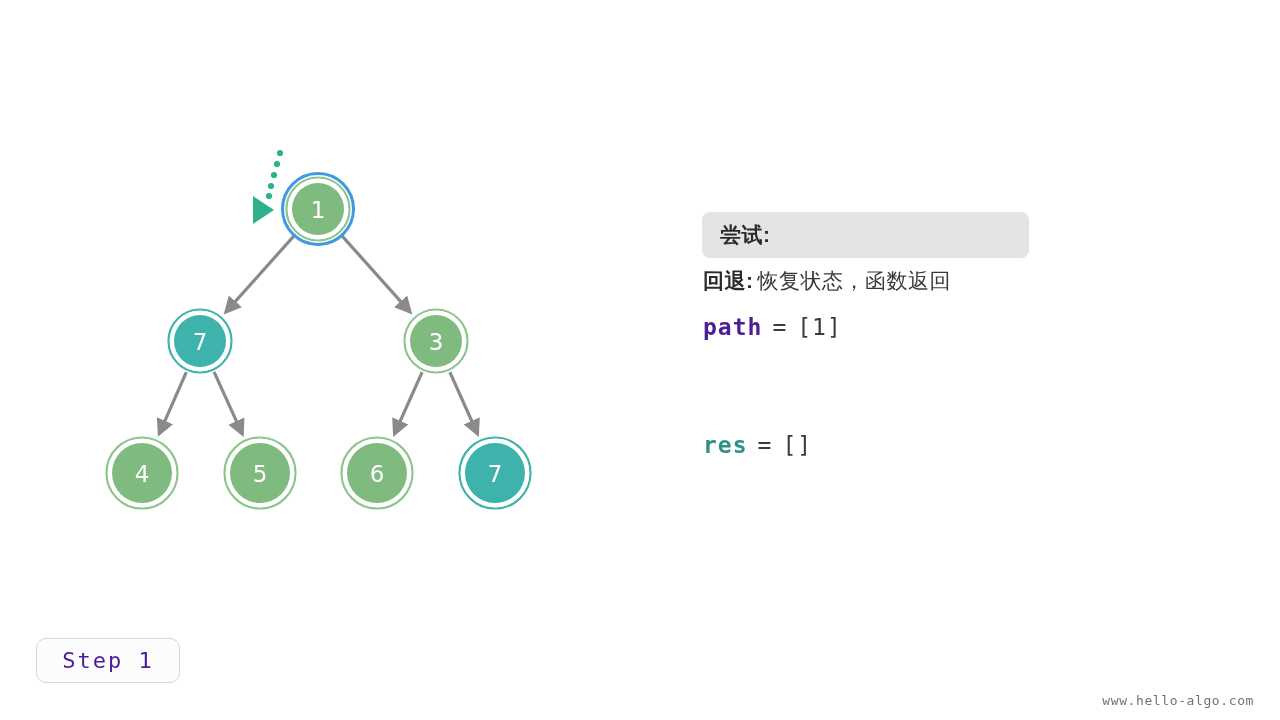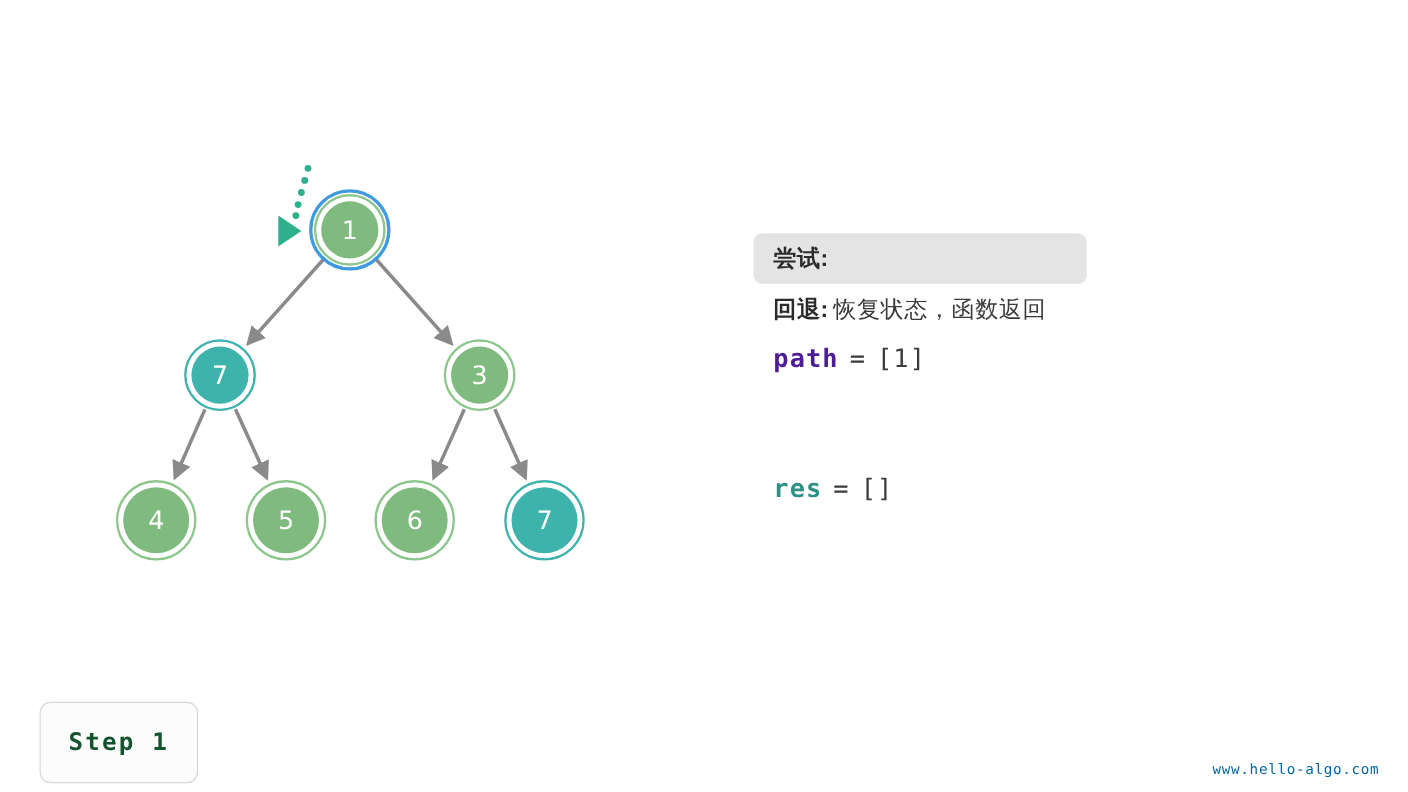--- a/index.html
+++ b/index.html
@@ -47,21 +47,22 @@
   }
   .info-row.cn {
     font-family: "Liberation Sans", "DejaVu Sans", sans-serif;
     font-size: 21px;
     color: #3a3a3a;
     letter-spacing: 0.5px;
   }
   .info-row.highlight {
     background: #e4e4e4;
     border-radius: 8px;
-    width: 303px;
+    width: 327px;
+    margin-left: 17px;
   }
   .kw {
     font-weight: bold;
     color: #2b2b2b;
     margin-right: 4px;
   }
   .info-row.code {
     font-family: "DejaVu Sans Mono", "Liberation Mono", monospace;
     font-size: 23px;
     color: #3b3b3b;
@@ -83,43 +84,43 @@
   .spacer-row {
     height: 72px;
   }
 
   
   #step-badge {
     position: absolute;
     left: 36px;
     top: 638px;
     width: 144px;
-    height: 74px;
+    height: 45px;
     border: 1px solid #d6d6d6;
     border-radius: 10px;
     background: #fcfcfc;
     display: flex;
     align-items: center;
     justify-content: center;
     font-family: "DejaVu Sans Mono", "Liberation Mono", monospace;
     font-size: 22px;
-    font-weight: bold;
-    color: #14532d;
+    font-weight: normal;
+    color: #4c1d95;
     letter-spacing: 2px;
     box-sizing: border-box;
   }
 
   
   #watermark {
     position: absolute;
     right: 26px;
     bottom: 12px;
     font-family: "DejaVu Sans Mono", "Liberation Mono", monospace;
     font-size: 13px;
-    color: #0369a1;
+    color: #737373;
     letter-spacing: 0.6px;
   }
 </style>
 </head>
 <body>
 
 <div id="page">
 
   <svg id="tree-svg" viewBox="0 0 1280 720" xmlns="http://www.w3.org/2000/svg">
     <defs>

